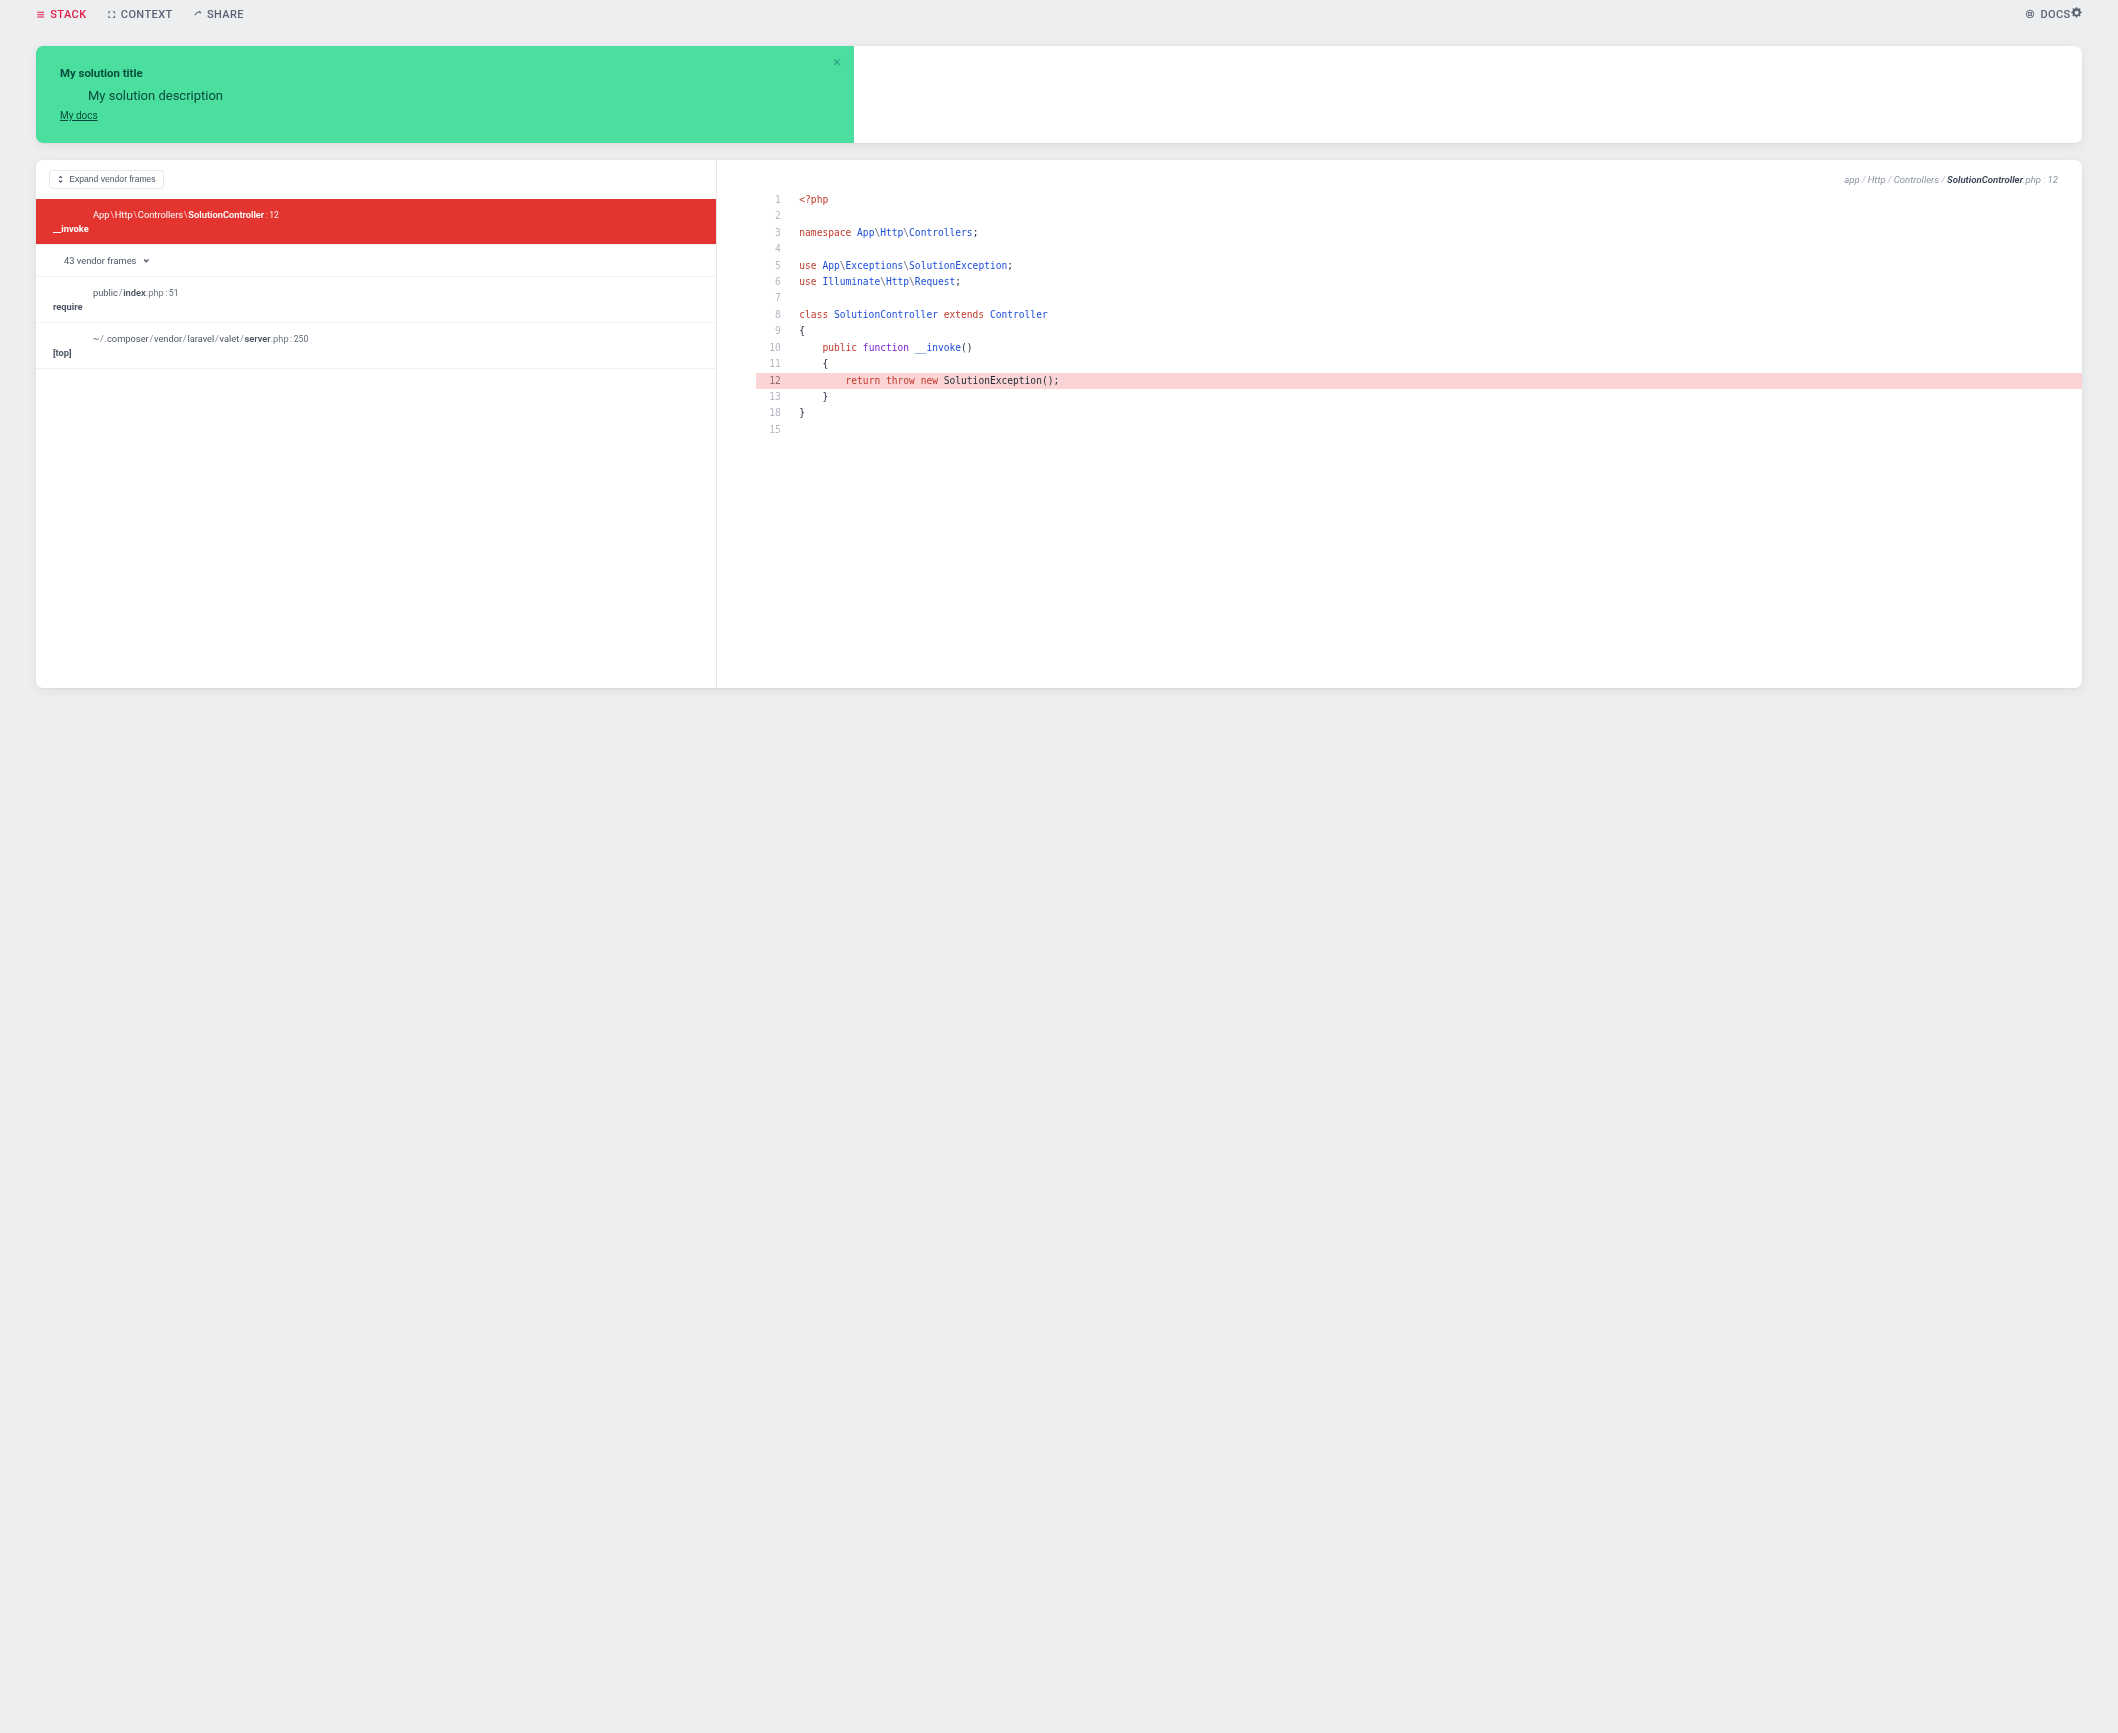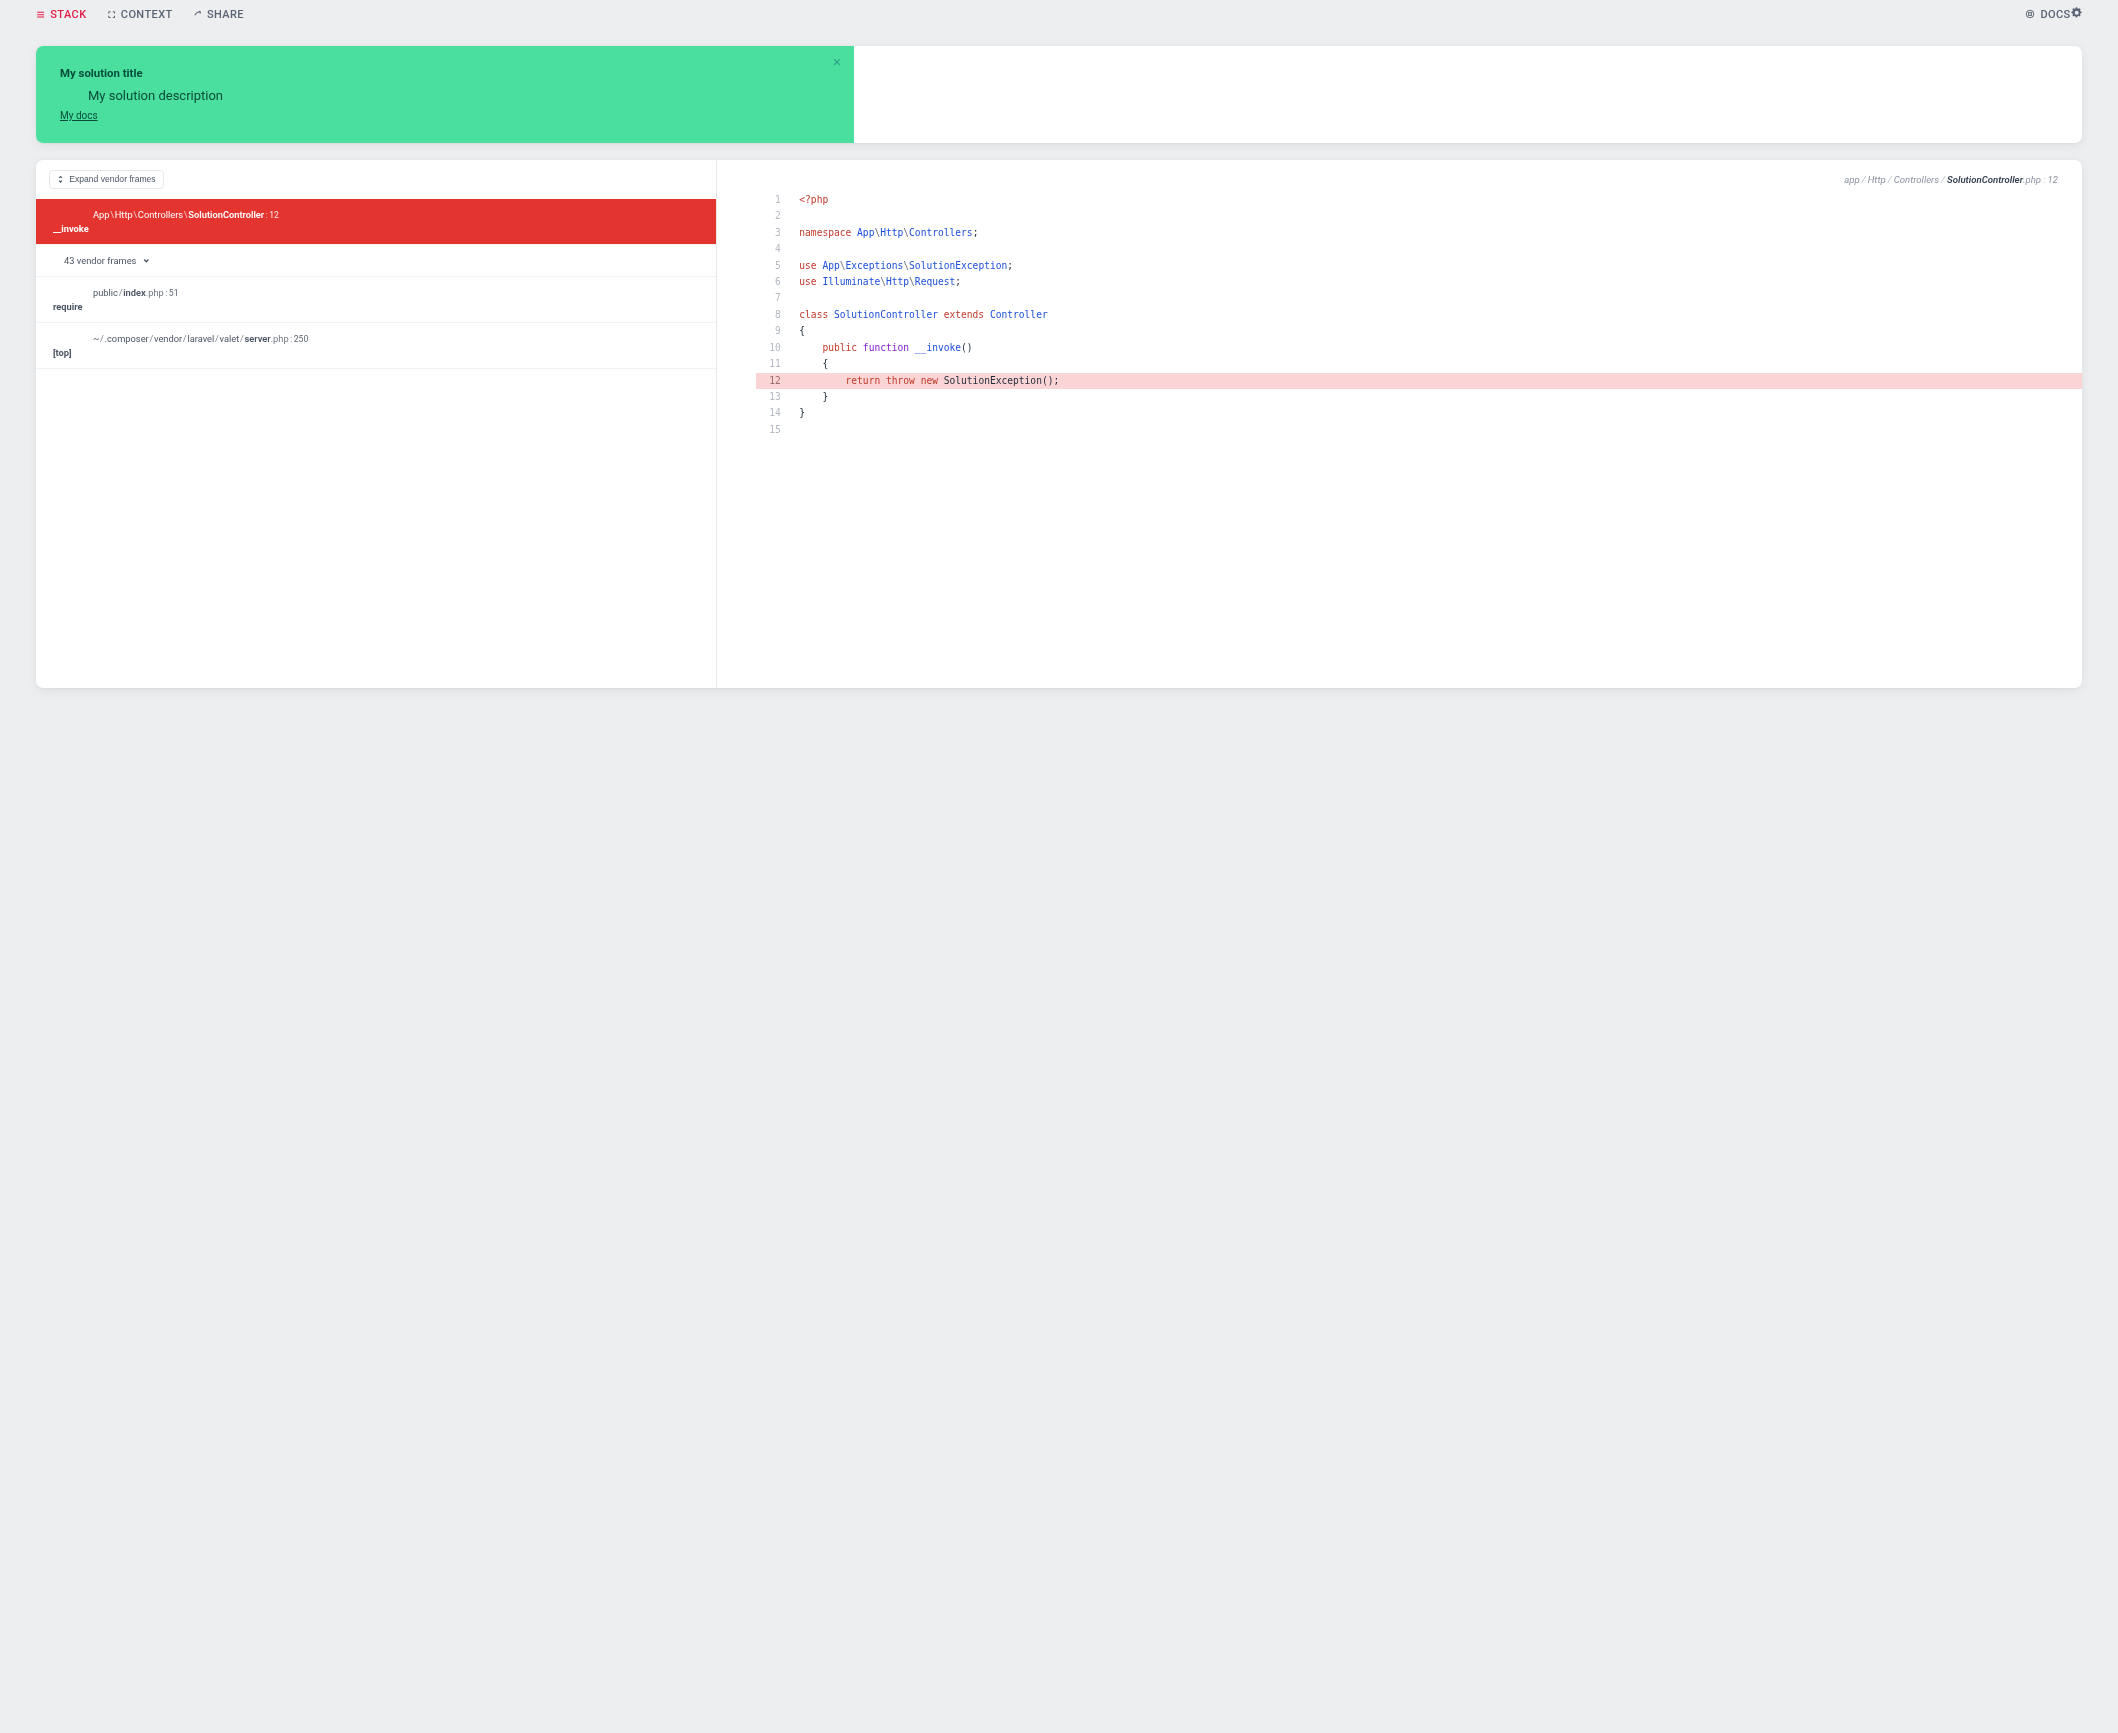--- a/index.html
+++ b/index.html
@@ -265,20 +265,20 @@
         <div class="cl"><span class="k-red">class </span><span class="k-blue">SolutionController </span><span class="k-red">extends </span><span class="k-blue">Controller</span></div>
         <div class="ln">9</div>
         <div class="cl"><span class="plain">{</span></div>
         <div class="ln">10</div>
         <div class="cl"><span class="plain">    </span><span class="k-red">public </span><span class="k-purple">function </span><span class="k-blue">__invoke</span><span class="plain">()</span></div>
         <div class="ln">11</div>
         <div class="cl"><span class="plain">    {</span></div>
         <div class="hl-row" style="display: contents;"><div class="ln hlln">12</div><div class="cl"><span class="plain">        </span><span class="k-red">return </span><span class="k-red">throw </span><span class="k-red">new </span><span class="plain">SolutionException();</span></div></div>
         <div class="ln">13</div>
         <div class="cl"><span class="plain">    }</span></div>
-        <div class="ln">14</div>
+        <div class="ln">18</div>
         <div class="cl"><span class="plain">}</span></div>
         <div class="ln">15</div>
         <div class="cl"></div>
       </div>
   </div>
 </div>
 
 
 </body></html>

